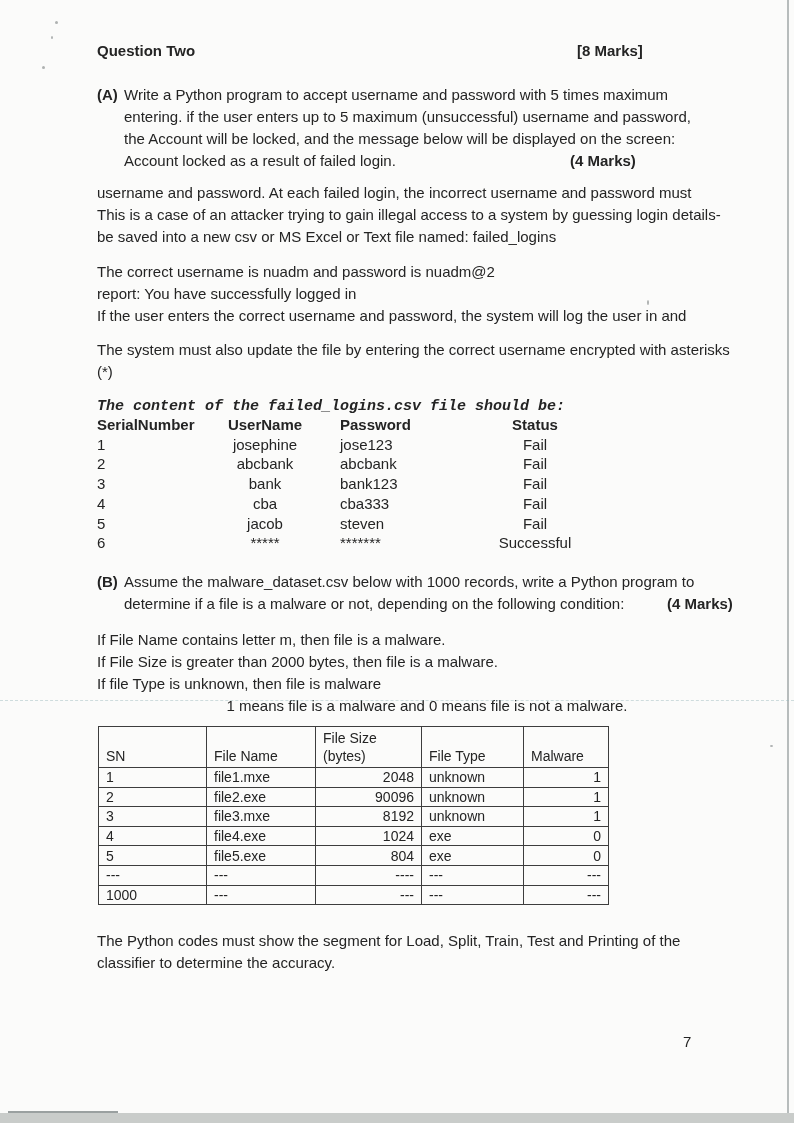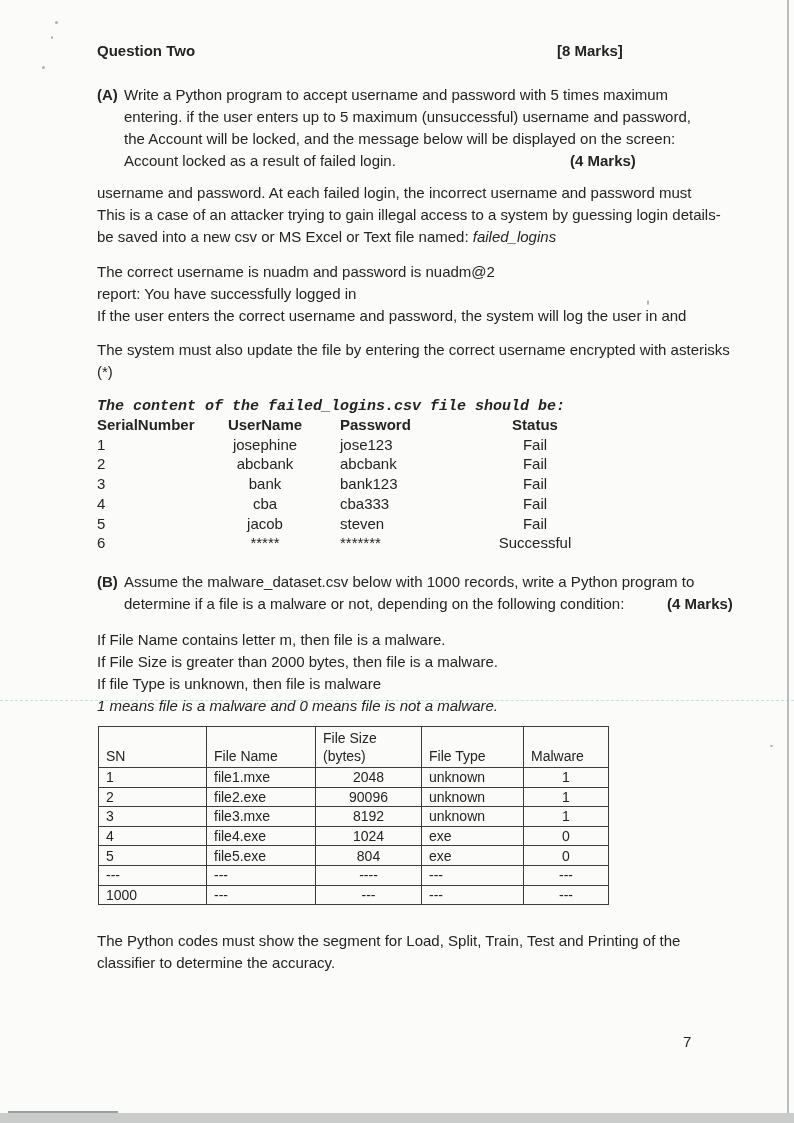--- a/index.html
+++ b/index.html
@@ -8,58 +8,58 @@
     background:#fbfbfa;
     font-family:"Liberation Sans", sans-serif;
     color:#242424;
     overflow:hidden;
   }
   .page{position:absolute;inset:0;}
   .content{position:absolute;left:97px;top:0;width:660px;}
   .abs{position:absolute;}
   .line{font-size:15px;line-height:22px;white-space:nowrap;}
   .b{font-weight:bold;}
-  .i{font-style:italic;}
+  .i{text-align:center;}
   .bi{font-weight:bold;font-style:italic;font-family:Liberation Mono, monospace;}
   .hang{padding-left:27px;position:relative;}
   .hang .marker{position:absolute;left:0;top:0;font-weight:bold;}
   .marks-inline{position:absolute;font-weight:bold;}
   
   .fl-table{border-collapse:collapse;table-layout:fixed;}
   .fl-table td{font-size:15px;line-height:19.7px;padding:0;white-space:nowrap;vertical-align:top;}
   .fl-table .c1{width:113px;text-align:left;}
   .fl-table .c2{width:110px;text-align:center;}
   .fl-table .c3{width:130px;text-align:left;padding-left:20px;}
   .fl-table .c4{width:130px;text-align:center;}
   .fl-table .hdr td{font-weight:bold;}
   
   .mw-table{border-collapse:collapse;table-layout:fixed;background:transparent;}
   .mw-table th,.mw-table td{
     border:1.5px solid #3d3d3d;font-size:14px;font-weight:normal;
     padding:0 7px;white-space:nowrap;overflow:hidden;
   }
   .mw-table th{vertical-align:bottom;text-align:left;height:38px;padding-bottom:2px;line-height:18px;}
   .mw-table td{height:18.6px;line-height:18px;vertical-align:middle;}
-  .mw-table .num{text-align:center;margin-top:24px;}
+  .mw-table .num{text-align:right;margin-top:24px;}
   .speck{position:absolute;border-radius:50%;background:#6f7475;opacity:.55;}
   .edge-line{position:absolute;top:0;left:787px;width:2px;height:1113px;background:#b7bcbc;}
   .fold-line{position:absolute;left:0;top:700px;width:794px;border-top:1px dashed rgba(150,182,186,.45);}
   .bottom-band{position:absolute;left:0;top:1113px;width:794px;height:10px;background:#c9ccca;}
   .bottom-edge{position:absolute;left:8px;top:1111px;width:110px;height:2px;background:#9aa0a0;}
   .page-number{position:absolute;left:683px;top:1033px;font-size:15px;}
 </style>
 </head>
 <body>
 
 <div class="page">
 
   <div class="content">
 
     <div class="line b abs" style="top:40px;left:0;">Question Two</div>
-    <div class="line b abs" style="top:40px;left:460px;">[8 Marks]</div>
+    <div class="line b abs" style="top:40px;left:480px;">[8 Marks]</div>
 
     <div class="abs" style="top:84px;left:0;right:0;">
       <div class="line hang">
         <span class="marker">(A)</span>
         <span>Write a Python program to accept username and password with 5 times maximum</span>
       </div>
       <div class="line hang">
         <span>entering. if the user enters up to 5 maximum (unsuccessful) username and password,</span>
       </div>
       <div class="line hang">

